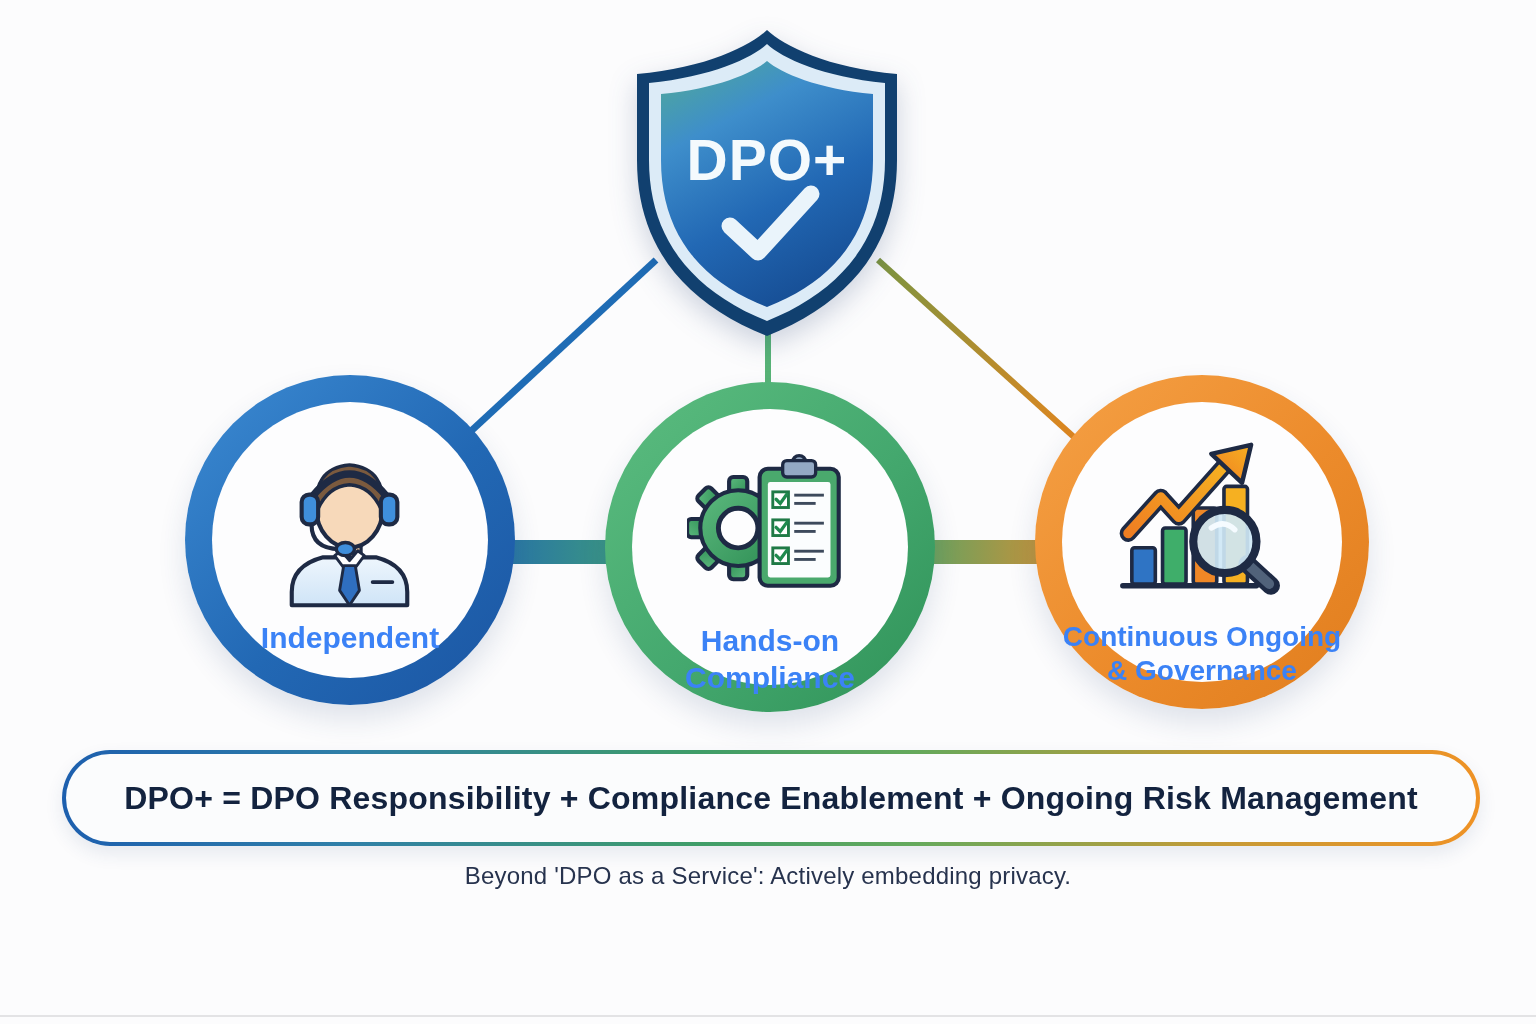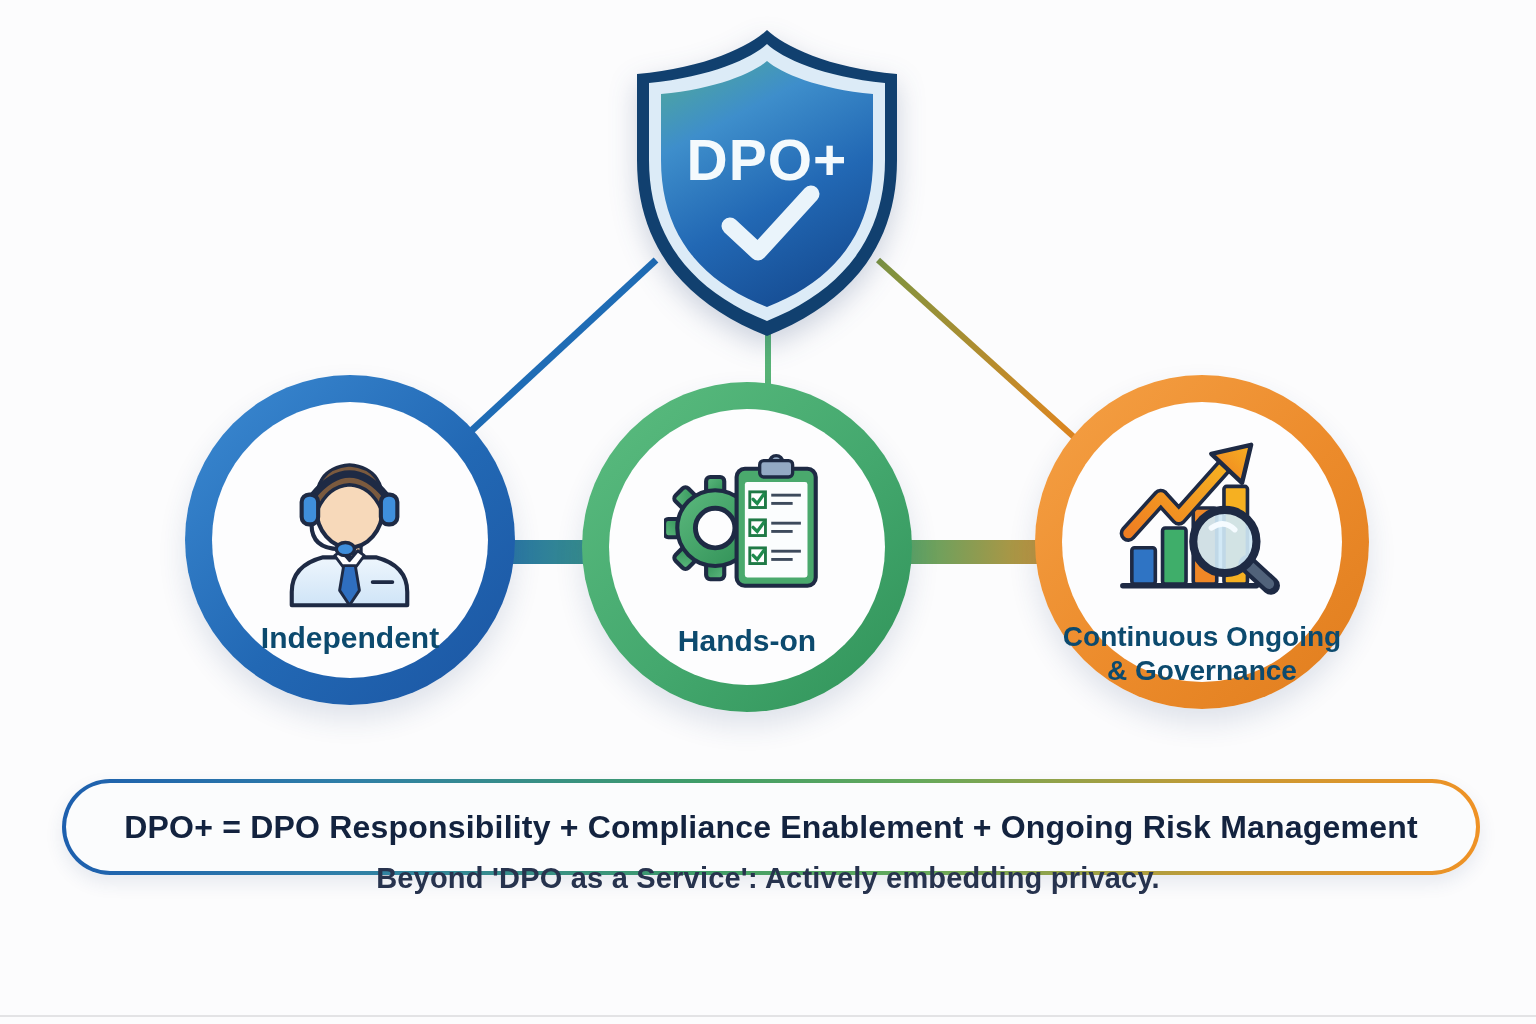--- a/index.html
+++ b/index.html
@@ -17,45 +17,44 @@
   .pillar .ring-inner{
     position:absolute;inset:27px;border-radius:50%;
     background:#fdfdfe;
     display:flex;flex-direction:column;align-items:center;justify-content:flex-start;
   }
   .pillar.blue  {background:linear-gradient(135deg,#3c8bd3 0%,#2268b4 55%,#1b55a2 100%);}
   .pillar.green {background:linear-gradient(135deg,#5cbd80 0%,#44a86e 55%,#2f9258 100%);}
   .pillar.orange{background:linear-gradient(135deg,#f5a146 0%,#ec8b2b 55%,#e07d1d 100%);}
   .pillar-label{
     position:absolute;left:0;right:0;text-align:center;
-    font-weight:bold;color:#0c4a6e;line-height:1.22;
+    font-weight:bold;color:#3b82f6;line-height:1.22;
   }
   .pillar-label .line{display:block;}
   .icon-box{position:absolute;}
   
   .shield{position:absolute;left:631px;top:28px;width:272px;height:312px;filter:drop-shadow(0 10px 14px rgba(30,60,110,0.22));}
   
   .formula-pill{
     position:absolute;left:62px;top:750px;width:1418px;height:96px;
     border-radius:50px;padding:4px;box-sizing:border-box;
     background:linear-gradient(90deg,#1d5fae 0%,#2f7fa8 20%,#3f9d68 45%,#64a95c 60%,#c79a35 82%,#ef9225 100%);
     box-shadow:0 8px 18px rgba(40,70,120,0.10);
-    margin-top:29px;
   }
   .formula-inner{
     width:100%;height:100%;border-radius:46px;background:#fbfcfd;
     display:flex;align-items:center;justify-content:center;
   }
   .formula-text{
     font-size:32px;font-weight:bold;color:#13233f;white-space:nowrap;letter-spacing:0.2px;
   }
   
   .tagline{
     position:absolute;left:0;top:862px;width:100%;text-align:center;
-    font-size:29px;color:#27334e;font-weight:700;letter-spacing:0.2px;
+    font-size:24px;color:#27334e;font-weight:400;letter-spacing:0.2px;
   }
   .bottom-line{position:absolute;left:0;top:1015px;width:100%;height:2px;background:#dedee1;opacity:.85;}
 </style>
 </head>
 <body>
 
 <div class="stage">
 
   <svg class="layer" width="1536" height="1024" aria-hidden="true">
     <defs>
@@ -110,21 +109,21 @@
 
         <path d="M54 102 Q54 132 88 132" fill="none" stroke="#1e2a44" stroke-width="5"></path>
         <ellipse cx="95" cy="132" rx="11" ry="8" fill="#3f8fdc" stroke="#1e2a44" stroke-width="4"></ellipse>
       </svg>
       <div class="pillar-label" style="top:218px;font-size:30px;">
         <span class="line">Independent</span>
       </div>
     </div>
   </div>
 
-  <div class="pillar green" style="left:582px;top:382px;width:330px;height:330px;">
+  <div class="pillar green" style="left:605px;top:382px;width:330px;height:330px;">
     <div class="ring-inner">
       <svg class="icon-box" style="left:55px;top:40px;" width="165" height="150" viewBox="0 0 200 182">
         <defs>
           <linearGradient id="gearG" x1="0" y1="0" x2="1" y2="1">
             <stop offset="0" stop-color="#5cb97e"></stop>
               <stop offset="1" stop-color="#2f8f55"></stop>
           </linearGradient>
         </defs>
 
         <g transform="translate(62,96)">
@@ -177,20 +176,21 @@
         </g>
         <g>
           <rect x="104" y="120" width="19" height="19" fill="#ffffff" stroke="#1f7a46" stroke-width="3.5"></rect>
           <path d="M108 129 l5 5 l8 -11" fill="none" stroke="#1f8a4d" stroke-width="4" stroke-linecap="round"></path>
           <line x1="130" y1="124" x2="166" y2="124" stroke="#3d4a5c" stroke-width="3.5"></line>
           <line x1="130" y1="134" x2="156" y2="134" stroke="#3d4a5c" stroke-width="3.5"></line>
         </g>
       </svg>
       <div class="pillar-label" style="top:214px;font-size:30px;">
         <span class="line">Hands-on</span>
+        <span class="line">Compliance</span>
       </div>
     </div>
   </div>
 
   <div class="pillar orange" style="left:1035px;top:375px;width:334px;height:334px;">
     <div class="ring-inner">
       <svg class="icon-box" style="left:48px;top:32px;" width="190" height="168" viewBox="0 0 210 186">
         <defs>
           <linearGradient id="arrG" x1="0" y1="1" x2="1" y2="0">
             <stop offset="0" stop-color="#ef7e22"></stop>

